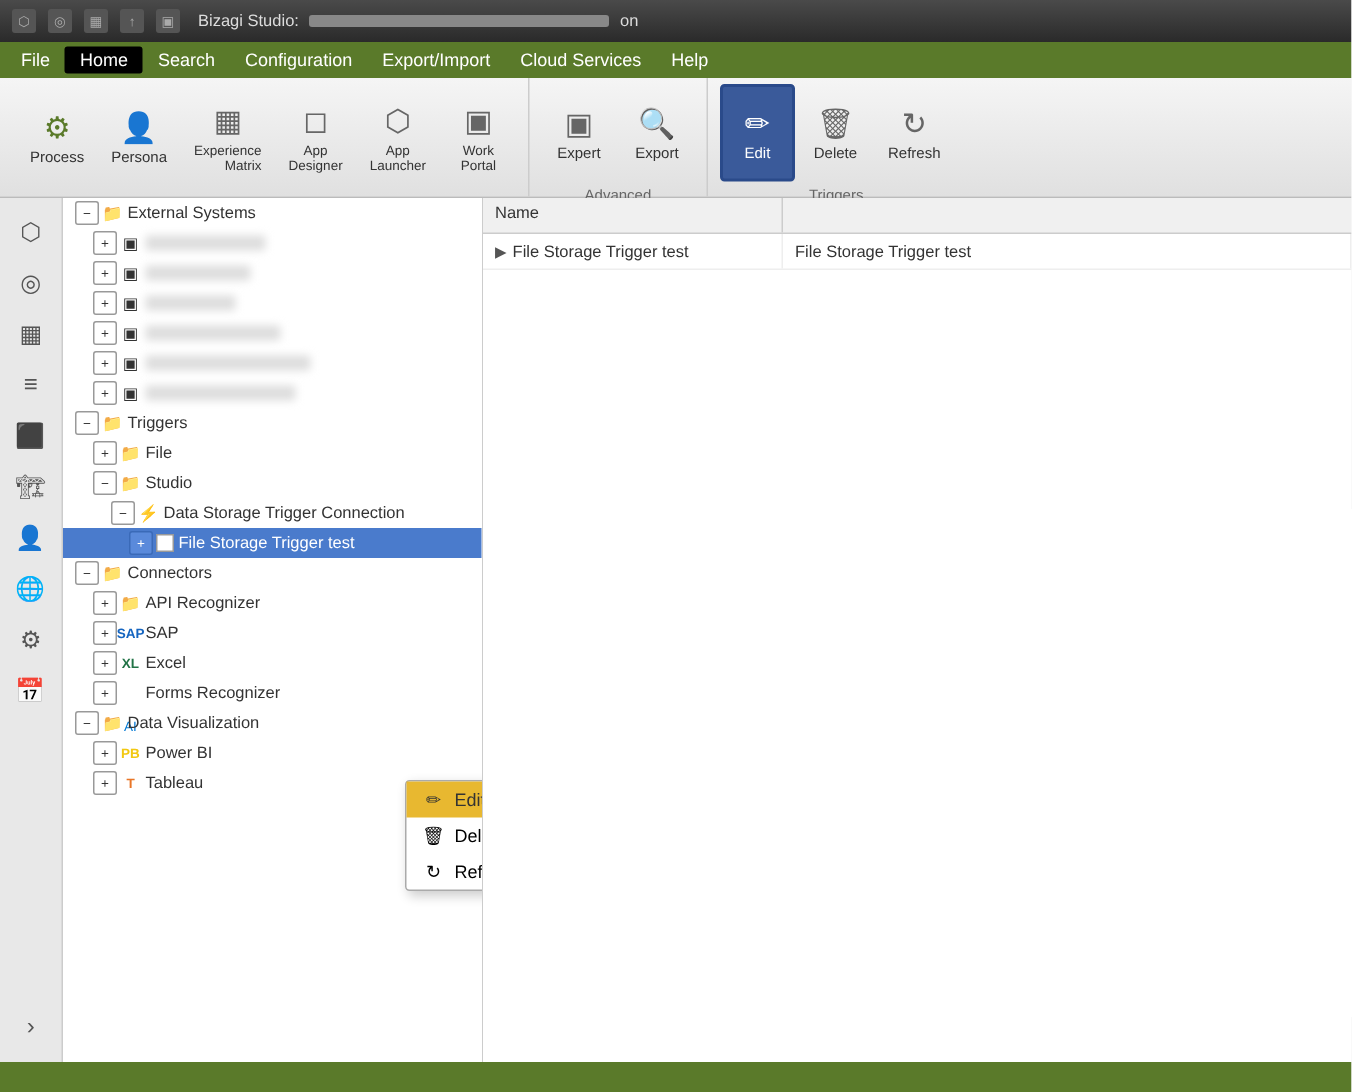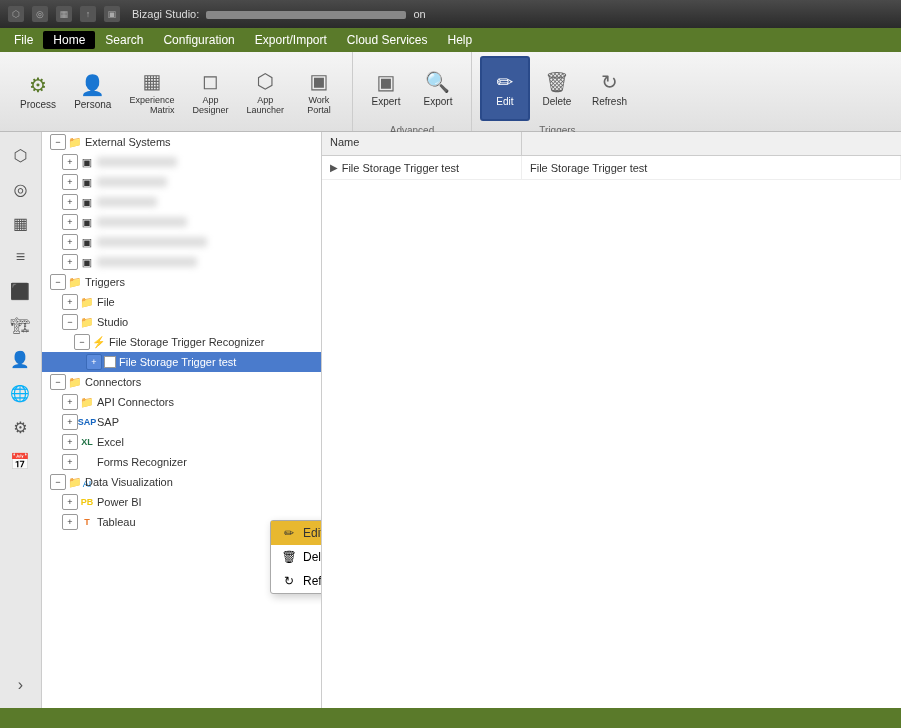--- a/index.html
+++ b/index.html
@@ -421,37 +421,37 @@
       <span class="tree-label">File</span>
     </div>
     <div class="tree-item indent2">
       <span class="expand-btn">−</span>
       <span class="tree-icon">📁</span>
       <span class="tree-label">Studio</span>
     </div>
     <div class="tree-item indent3">
       <span class="expand-btn">−</span>
       <span class="tree-icon" style="color:#5a7a2a;">⚡</span>
-      <span class="tree-label">File Storage Trigger Recognizer</span>
+      <span class="tree-label">Data Storage Trigger Connection</span>
     </div>
     <div class="tree-item indent4 highlighted">
       <span class="expand-btn" style="background:#5a8adb; border-color:#3a6ab8; color:white;">+</span>
       <div class="checkbox-icon" style="margin-right:3px; background:white; flex-shrink:0;"></div>
       <span class="tree-label">File Storage Trigger test</span>
     </div>
 
     <div class="tree-item indent1">
       <span class="expand-btn">−</span>
       <span class="tree-icon">📁</span>
       <span class="tree-label">Connectors</span>
     </div>
     <div class="tree-item indent2">
       <span class="expand-btn">+</span>
       <span class="tree-icon">📁</span>
-      <span class="tree-label">API Connectors</span>
+      <span class="tree-label">API Recognizer</span>
     </div>
     <div class="tree-item indent2">
       <span class="expand-btn">+</span>
       <span class="tree-icon" style="color:#1565c0; font-size:9px; font-weight:bold;">SAP</span>
       <span class="tree-label">SAP</span>
     </div>
     <div class="tree-item indent2">
       <span class="expand-btn">+</span>
       <span class="tree-icon" style="color:#217346; font-size:9px; font-weight:bold;">XL</span>
       <span class="tree-label">Excel</span>

